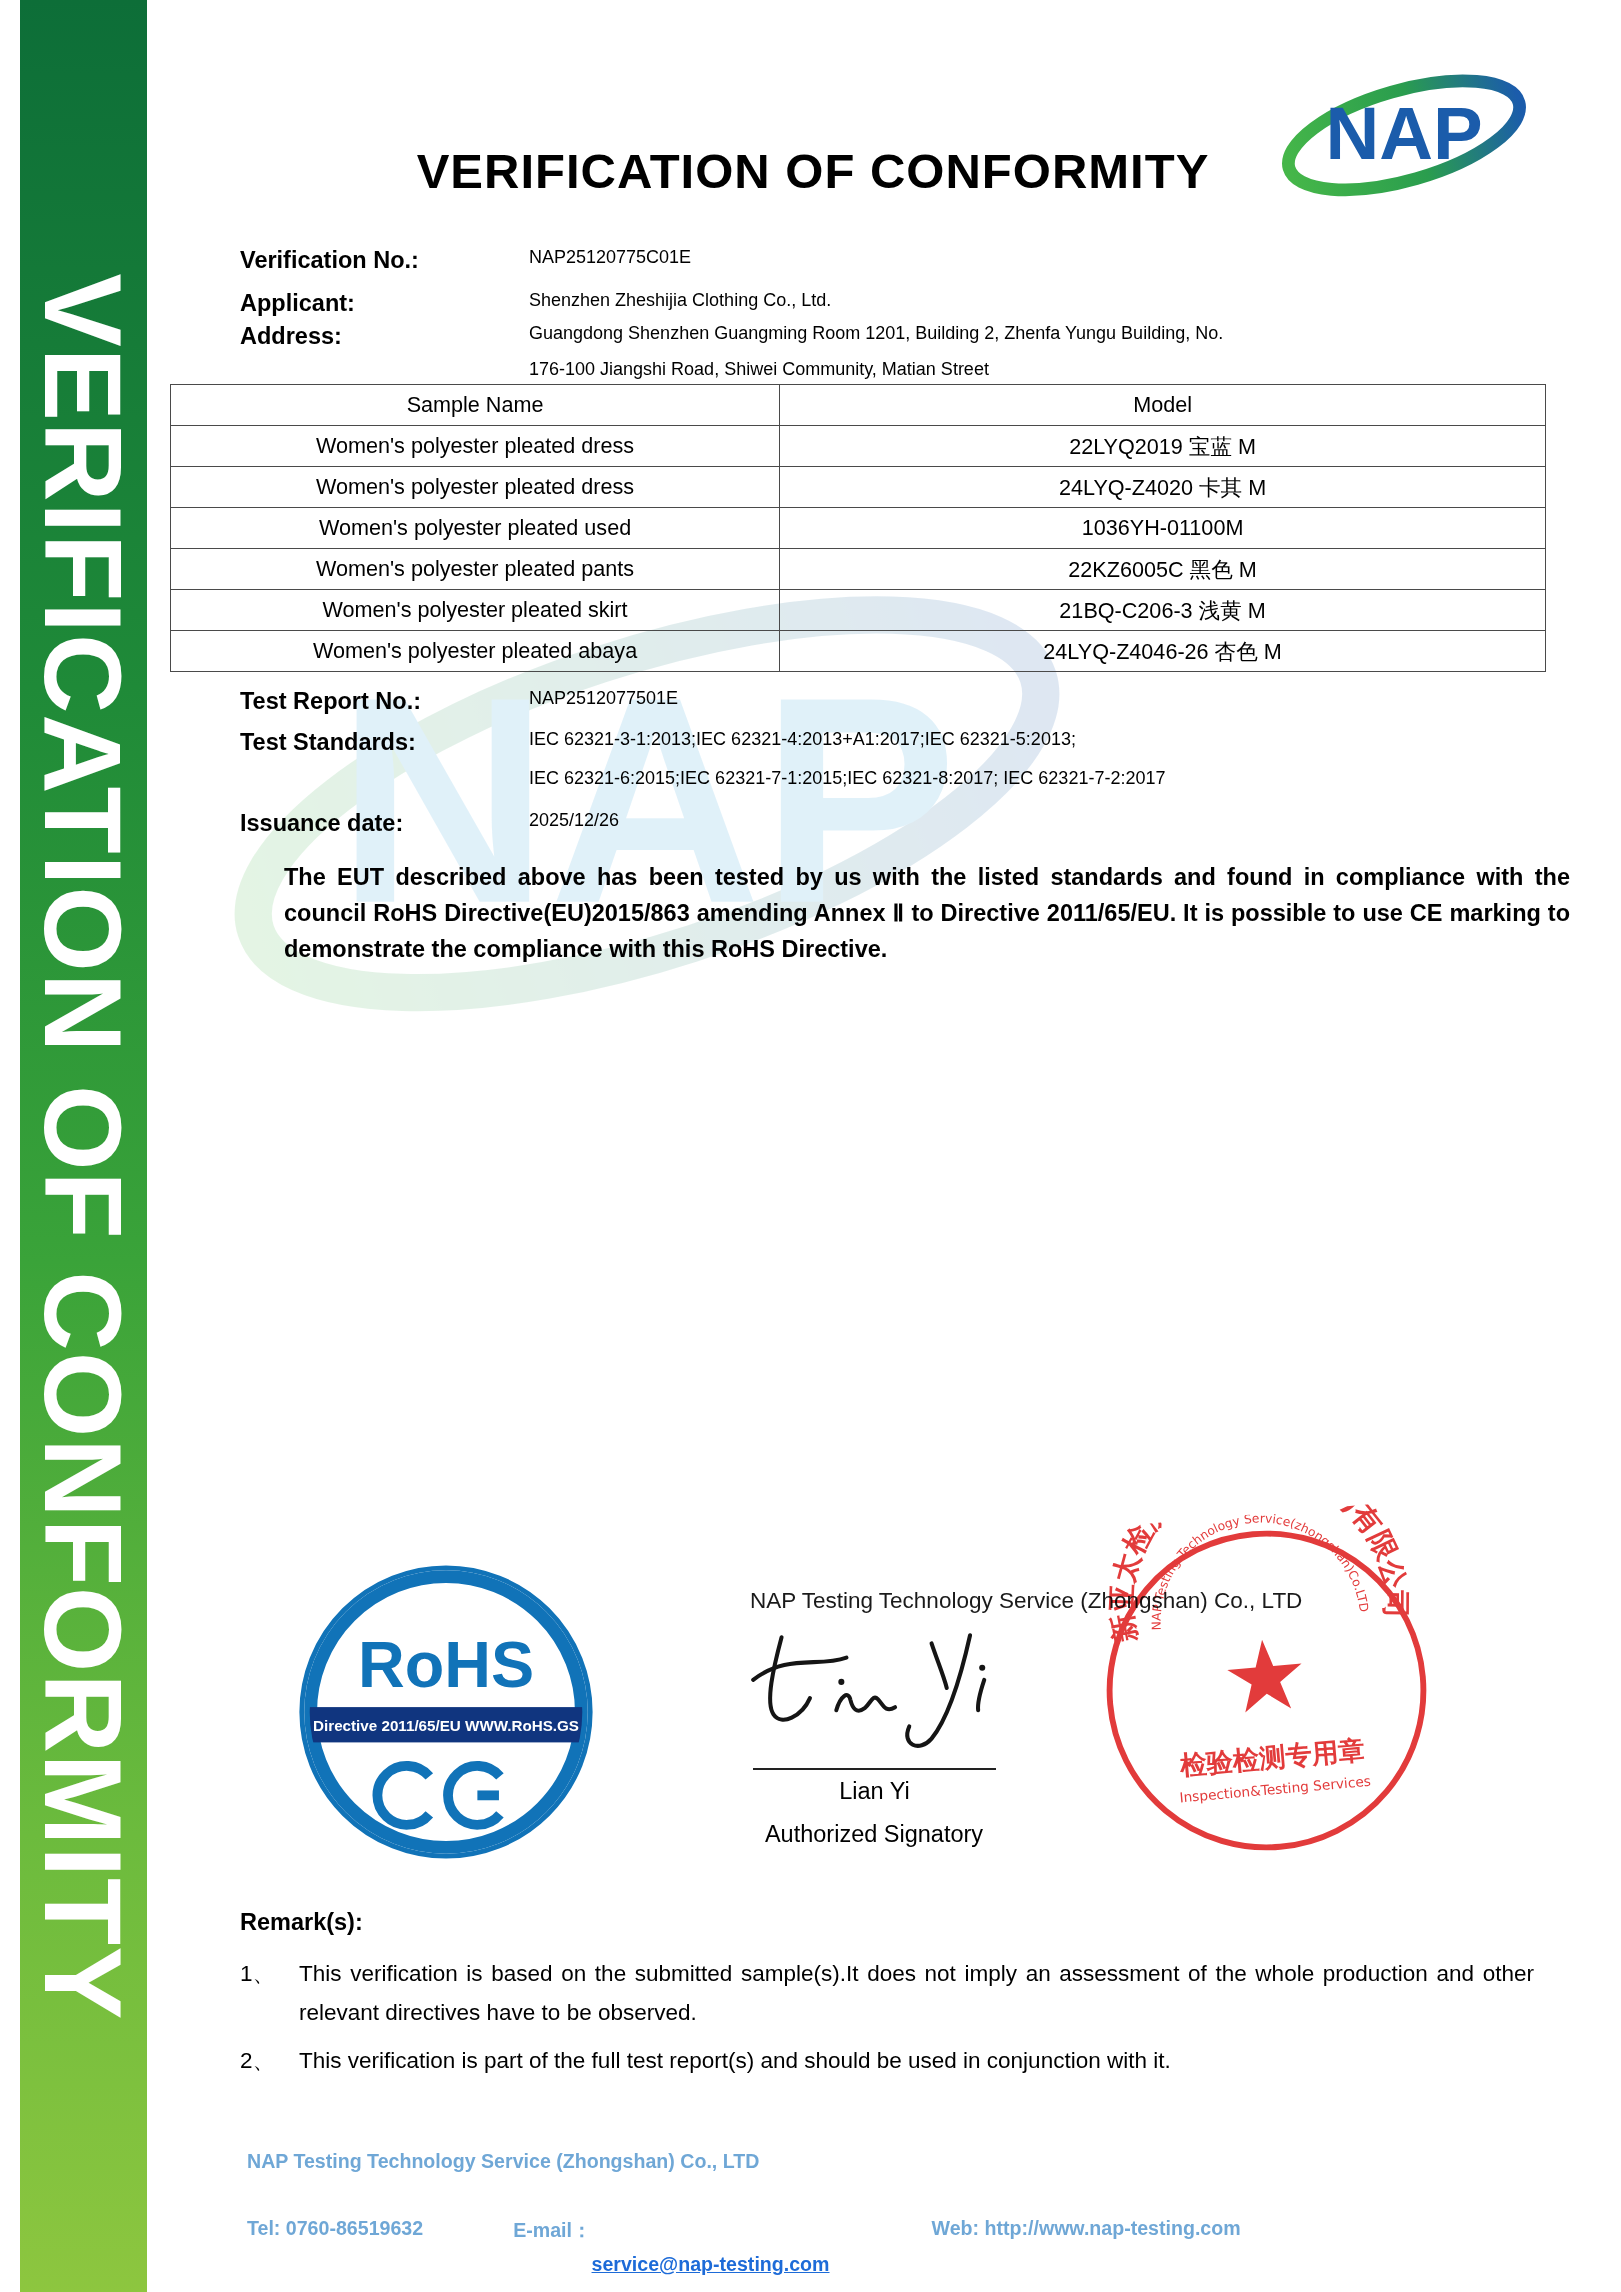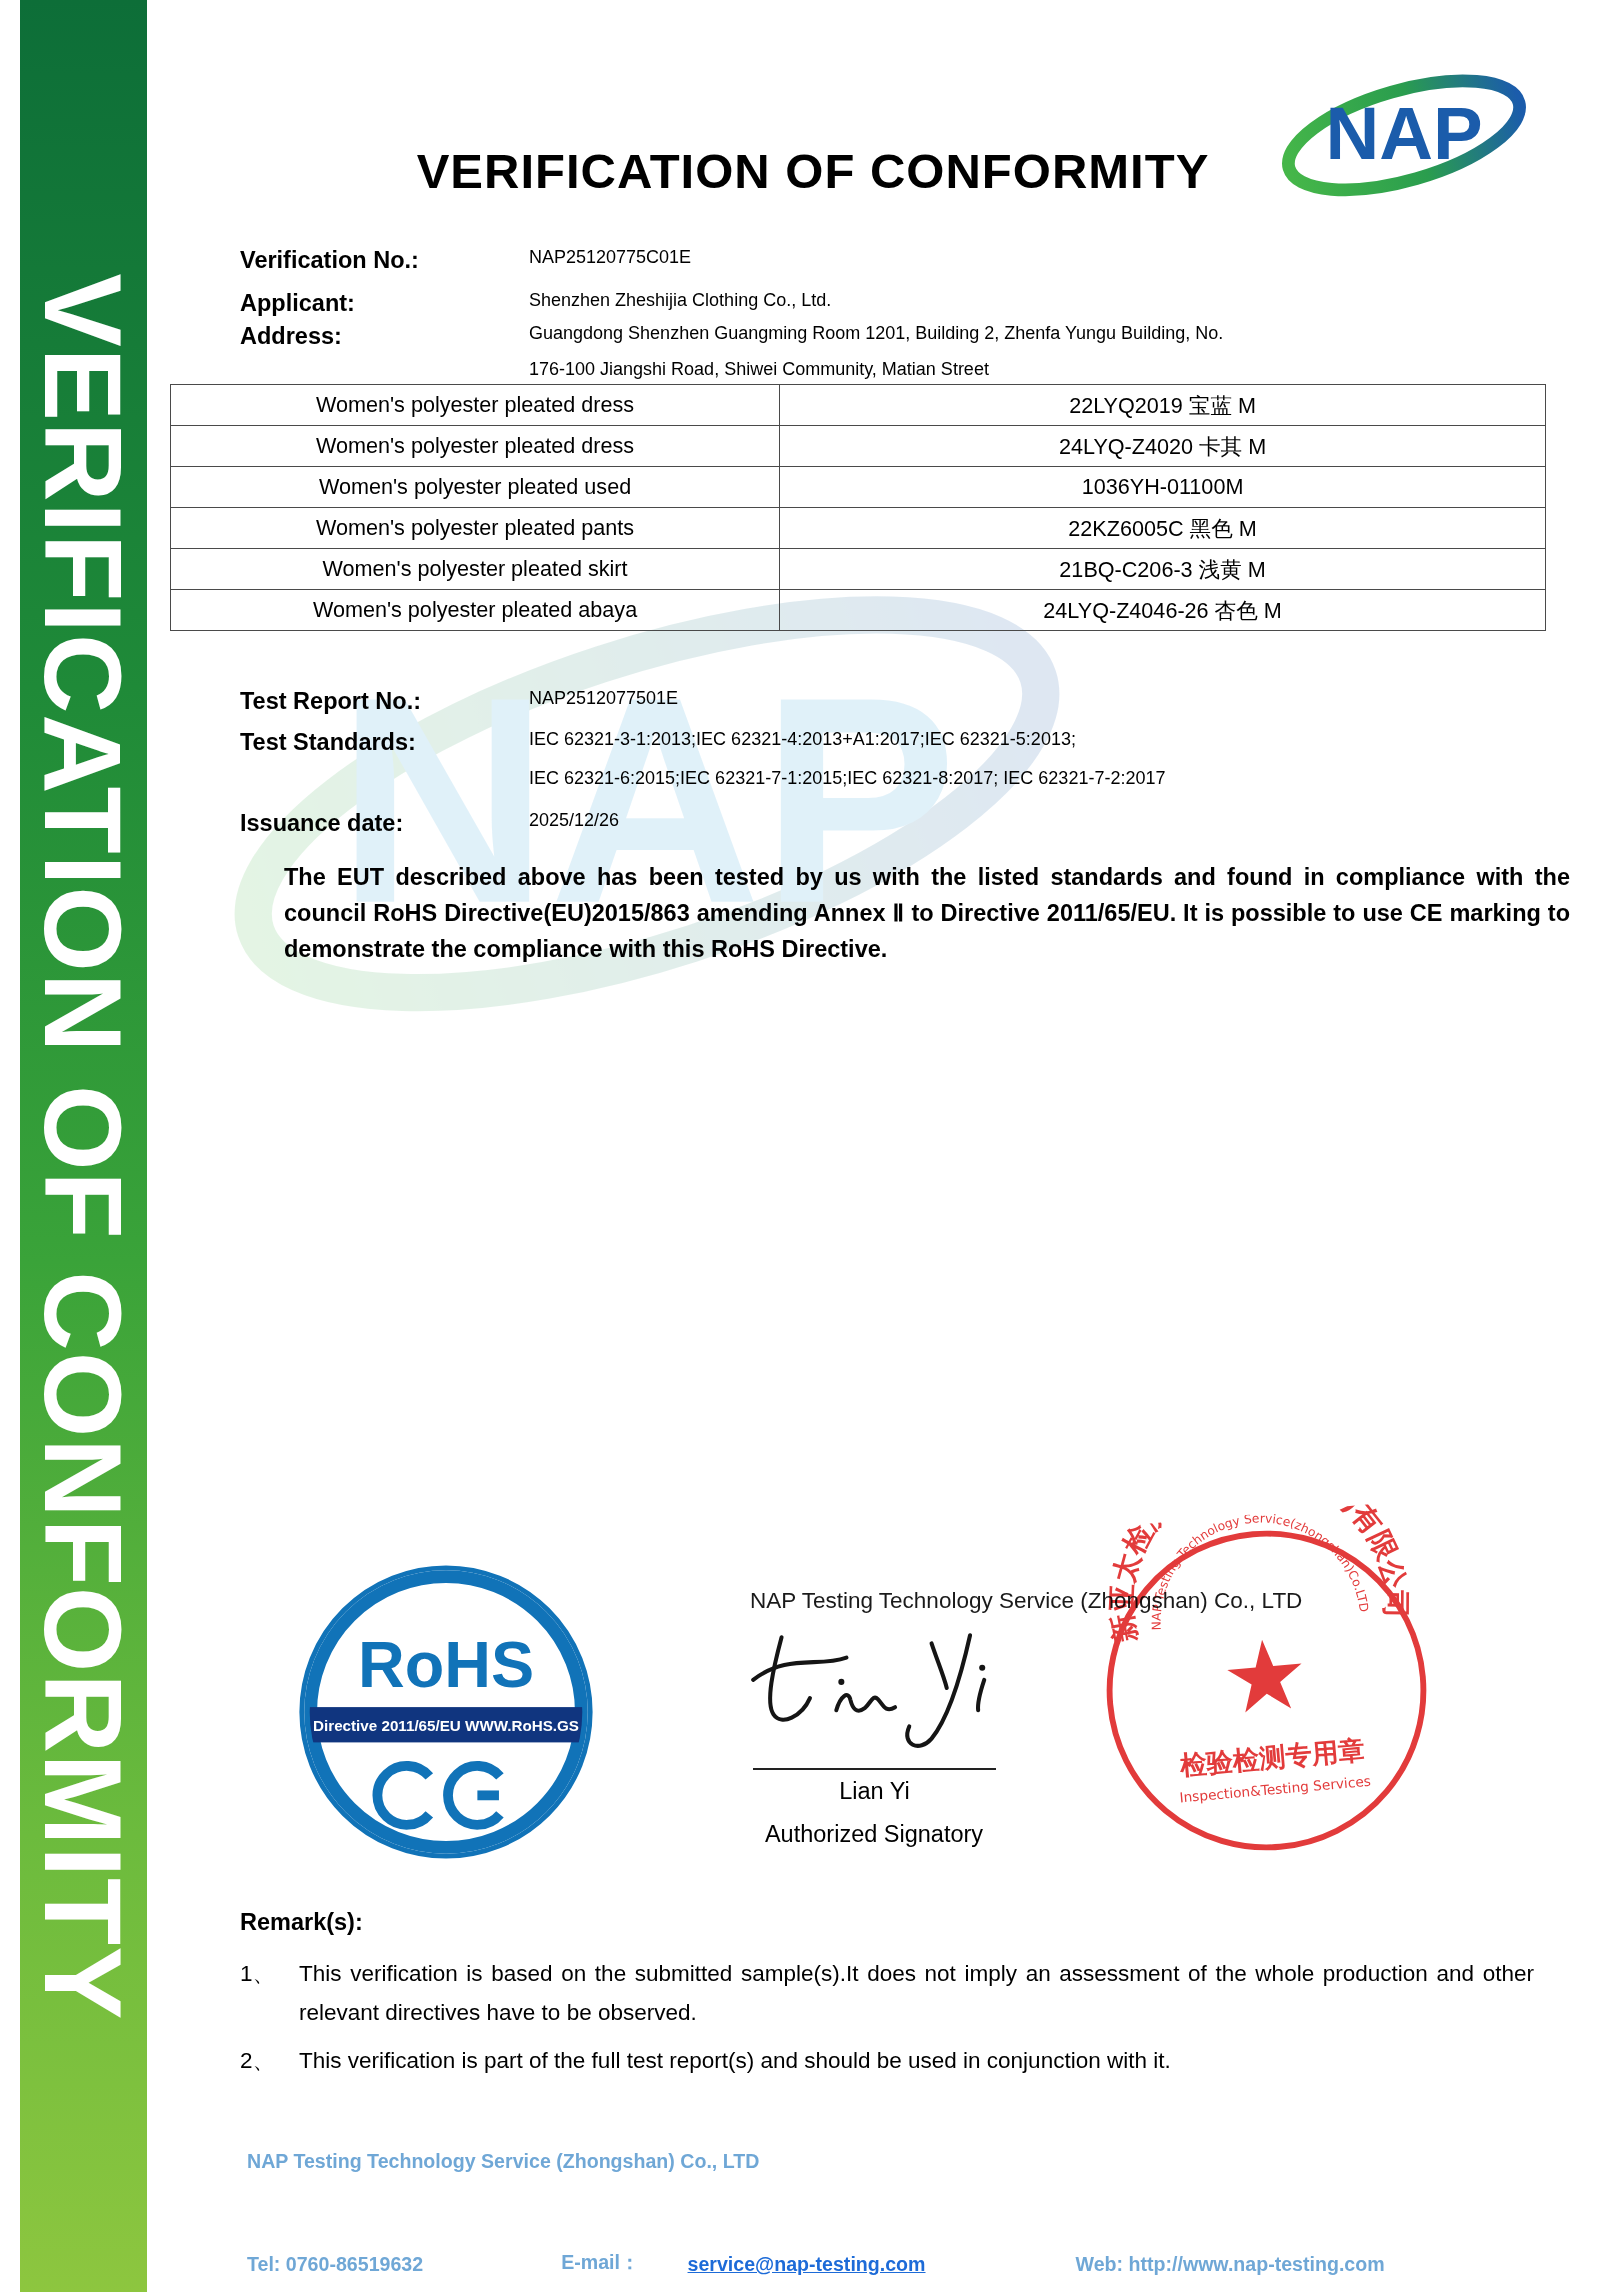--- a/index.html
+++ b/index.html
@@ -33,21 +33,21 @@
   .sig-line{position:absolute;left:753px;top:1768px;width:243px;border-top:2px solid #222;z-index:1;}
   .sig-name{position:absolute;left:753px;top:1778px;width:243px;text-align:center;font-size:23.5px;z-index:1;}
   .sig-role{position:absolute;left:737px;top:1821px;width:274px;text-align:center;font-size:23.5px;z-index:1;}
   .stamp{position:absolute;left:1090px;top:1514px;z-index:3;transform:rotate(-5deg);
          mix-blend-mode:multiply;opacity:.92;}
   .remark-head{position:absolute;left:240px;top:1909px;font-size:23.5px;font-weight:bold;z-index:1;}
   .remark-item{position:absolute;left:240px;width:1294px;display:flex;font-size:22.5px;line-height:39px;z-index:1;}
   .remark-no{flex:0 0 59px;}
   .remark-text{flex:1;text-align:justify;}
   .footer-line{position:absolute;left:247px;font-size:19.6px;font-weight:bold;color:#6fa7d6;z-index:1;white-space:nowrap;}
-  .footer-row3{display:flex;align-items:flex-end;gap:48px;}
+  .footer-row3{display:flex;align-items:flex-start;}
   .footer-email-label{margin-left:90px;}
   .footer-email{color:#1d6bd8;text-decoration:underline;font-weight:bold;margin-top:36px;}
   .footer-web{margin-left:102px;}
 </style>
 </head>
 <body>
 
 <div class="page">
 
   <svg class="watermark" width="902" height="470" viewBox="0 0 920 480">
@@ -94,20 +94,24 @@
   <div class="lbl" style="top:323px">Address:</div>
   <div class="val" style="top:323px">Guangdong Shenzhen Guangming Room 1201, Building 2, Zhenfa Yungu Building, No.</div>
   <div class="val" style="top:359px">176-100 Jiangshi Road, Shiwei Community, Matian Street</div>
 
   <table class="sample-table">
     <colgroup>
         <col class="col-sample">
         <col class="col-model">
       </colgroup>
     <tbody>
+        <tr>
+      <th>Sample Name</th>
+      <th>Model</th>
+    </tr>
     <tr>
       <td>Women's polyester pleated dress</td>
       <td>22LYQ2019 宝蓝 M</td>
     </tr>
     <tr>
       <td>Women's polyester pleated dress</td>
       <td>24LYQ-Z4020 卡其 M</td>
     </tr>
     <tr>
       <td>Women's polyester pleated used</td>

